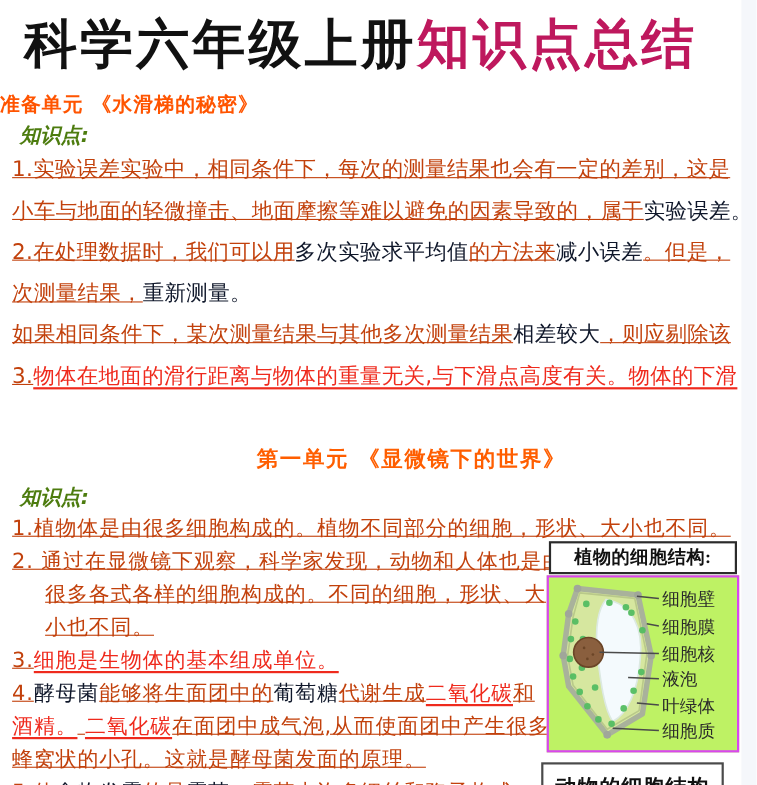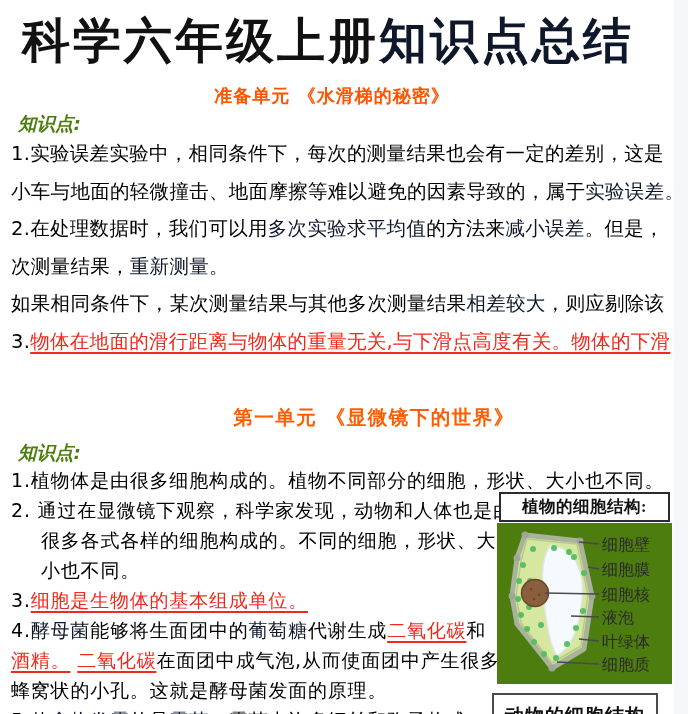--- a/index.html
+++ b/index.html
@@ -2,47 +2,47 @@
 <html><head>
 <meta charset="utf-8">
 <style>
   html,body{margin:0;padding:0;background:#fff;}
   .page{position:relative;width:688px;height:714px;background:#ffffff;overflow:hidden;
         font-family:"DejaVu Sans","Liberation Sans",sans-serif;}
   .edge-strip{position:absolute;left:674px;top:0;width:14px;height:714px;background:#f5f7fb;}
 
   .doc-title{position:absolute;left:22px;top:8px;font-size:48px;font-weight:900;
              letter-spacing:3px;white-space:nowrap;color:#111;line-height:64px;}
-  .doc-title .t-red{color:#0f172a;text-align:center;}
+  .doc-title .t-red{color:#be185d;text-align:center;}
 
-  .unit-heading{position:absolute;left:0;top:84px;width:664px;text-align:center;
+  .unit-heading{position:absolute;left:0;top:84px;width:664px;
                 color:#ff5400;font-weight:700;font-size:18px;letter-spacing:1px;line-height:24px;}
   .unit2-heading{position:absolute;left:0;top:405px;width:664px;text-align:center;
                  color:#ff5e00;font-weight:700;font-size:19.5px;letter-spacing:1.5px;line-height:26px;padding-left:42px;}
 
   .kp-label{position:absolute;left:18px;color:#4d7c0f;font-weight:700;font-size:18.5px;line-height:26px;font-style:italic;}
   #kp1{top:111px;}
   #kp2{top:440px;}
 
   .para{position:absolute;left:11px;}
   #para1{top:135px;width:666px;}
   #para1 .tline{line-height:37.5px;font-size:19.5px;letter-spacing:0.3px;white-space:nowrap;}
   #para2{top:465px;width:480px;}
   #para2 .tline{line-height:30px;font-size:19px;letter-spacing:0.8px;white-space:nowrap;}
   .tline.ind{padding-left:30px;}
 
-  .sg-k{color:#000000;}
+  .sg-k{color:#c2410c;text-decoration:underline;}
   .sg-r{color:#0f172a;}
   .sg-ru{color:#ef2a1d;text-decoration:underline;text-decoration-thickness:1.5px;text-underline-offset:4px;}
 
   .plant-head{position:absolute;left:499px;top:492px;width:167px;height:26px;
               border:2px solid #2b2b2b;background:#fff;display:flex;align-items:center;
               justify-content:center;font-size:16.5px;font-weight:700;color:#111;letter-spacing:0.5px;font-family:Liberation Serif, serif;}
   .plant-box{position:absolute;left:497px;top:523px;width:171px;height:157px;
-             border:2px solid #4d7c0f;background:#4d7c0f;}
+             border:2px solid #d946ef;background:#bef264;}
   .plant-box svg{display:block;}
   .cell-label{font-size:16px;fill:#2b2b2b;font-family:"DejaVu Sans","Liberation Sans",sans-serif;}
 
   .animal-box{position:absolute;left:492px;top:693px;width:162px;height:60px;
               border:2px solid #4a4a4a;background:#fff;text-align:center;
               font-size:19px;font-weight:700;color:#111;padding-top:8px;letter-spacing:1px;}
 </style>
 </head>
 <body>
 

